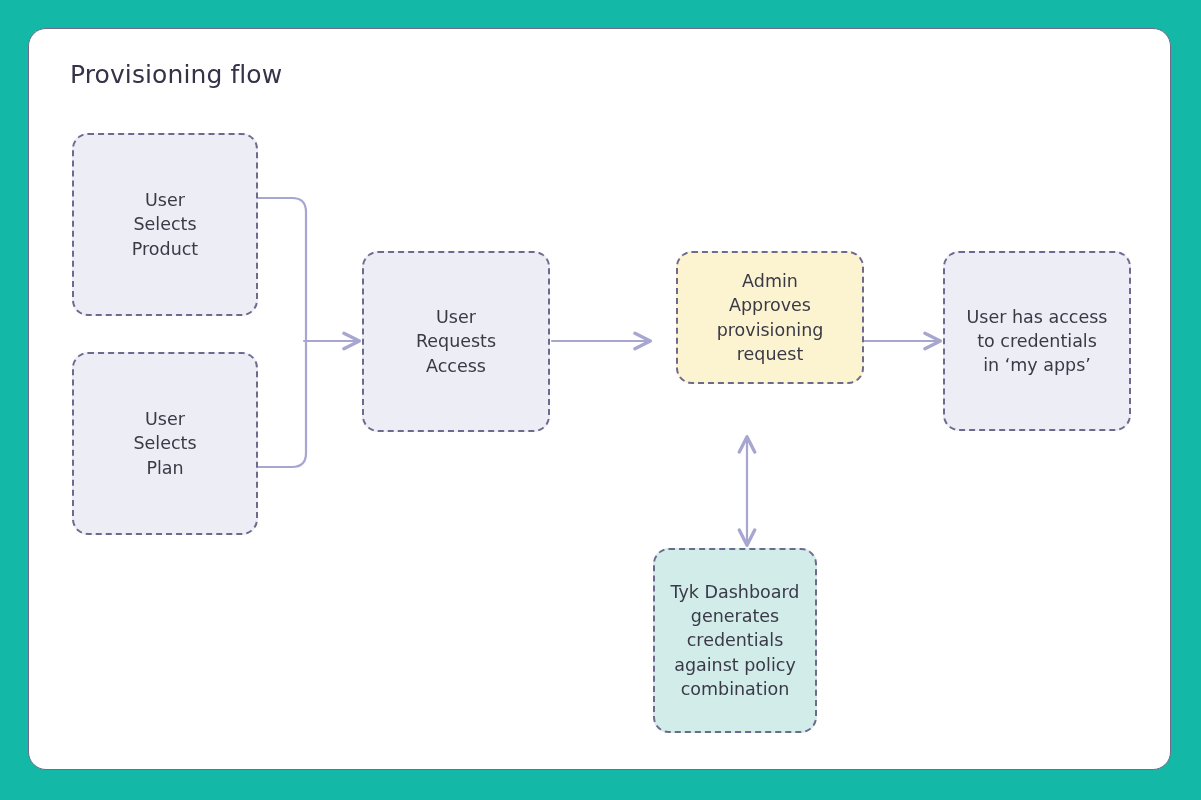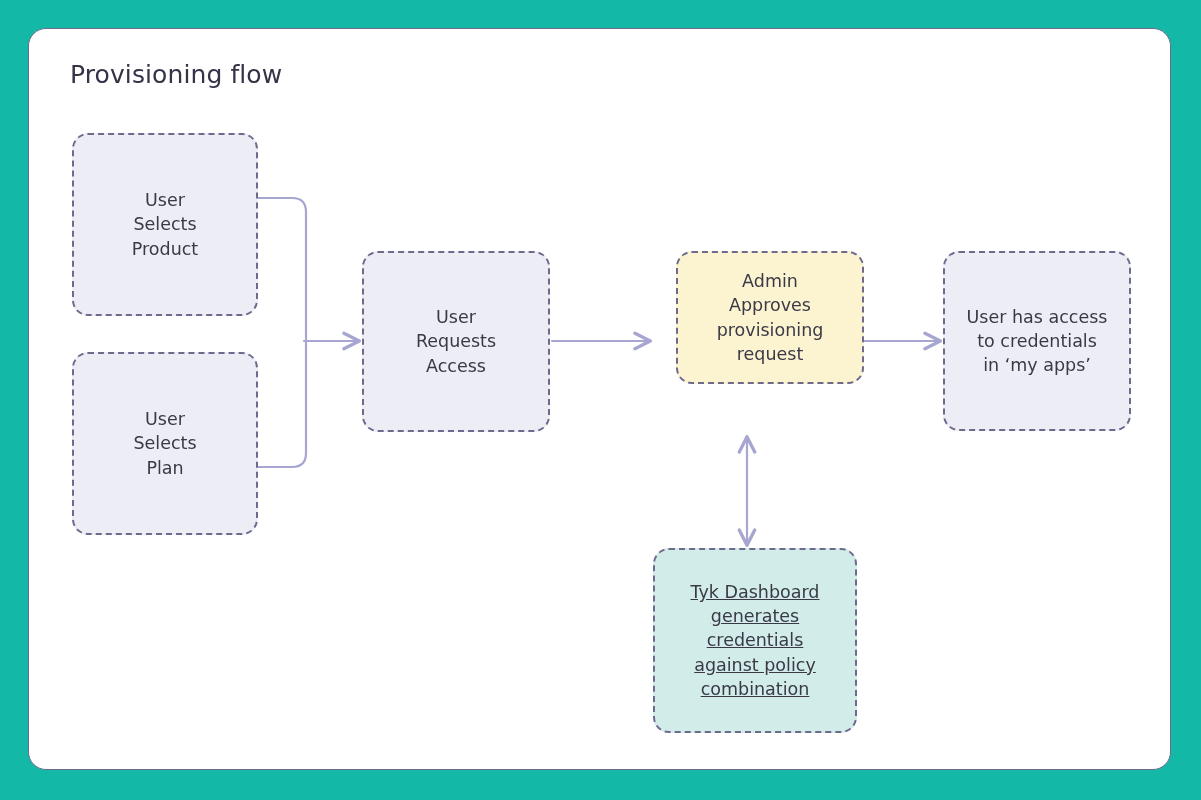--- a/index.html
+++ b/index.html
@@ -69,21 +69,21 @@
   }
   .node-lavender { background: #ededf6; }
   .node-yellow   { background: #fcf4d1; }
   .node-teal     { background: #d2ecea; }
 
   #node-user-selects-product { left: 72px;  top: 133px; width: 186px; height: 183px; }
   #node-user-selects-plan    { left: 72px;  top: 352px; width: 186px; height: 183px; }
   #node-user-requests-access { left: 362px; top: 251px; width: 188px; height: 181px; }
   #node-admin-approves       { left: 667px; top: 251px; width: 188px; height: 133px; margin-left: 9px; }
   #node-user-has-access      { left: 943px; top: 251px; width: 188px; height: 180px; }
-  #node-tyk-dashboard        { left: 653px; top: 548px; width: 204px; height: 185px; text-decoration: underline; }
+  #node-tyk-dashboard        { left: 653px; top: 548px; width: 164px; height: 185px; }
 </style>
 </head>
 <body>
 
 <div id="canvas">
 
   <div id="outer-frame"></div>
 
   <div id="diagram-title">Provisioning flow</div>
 

